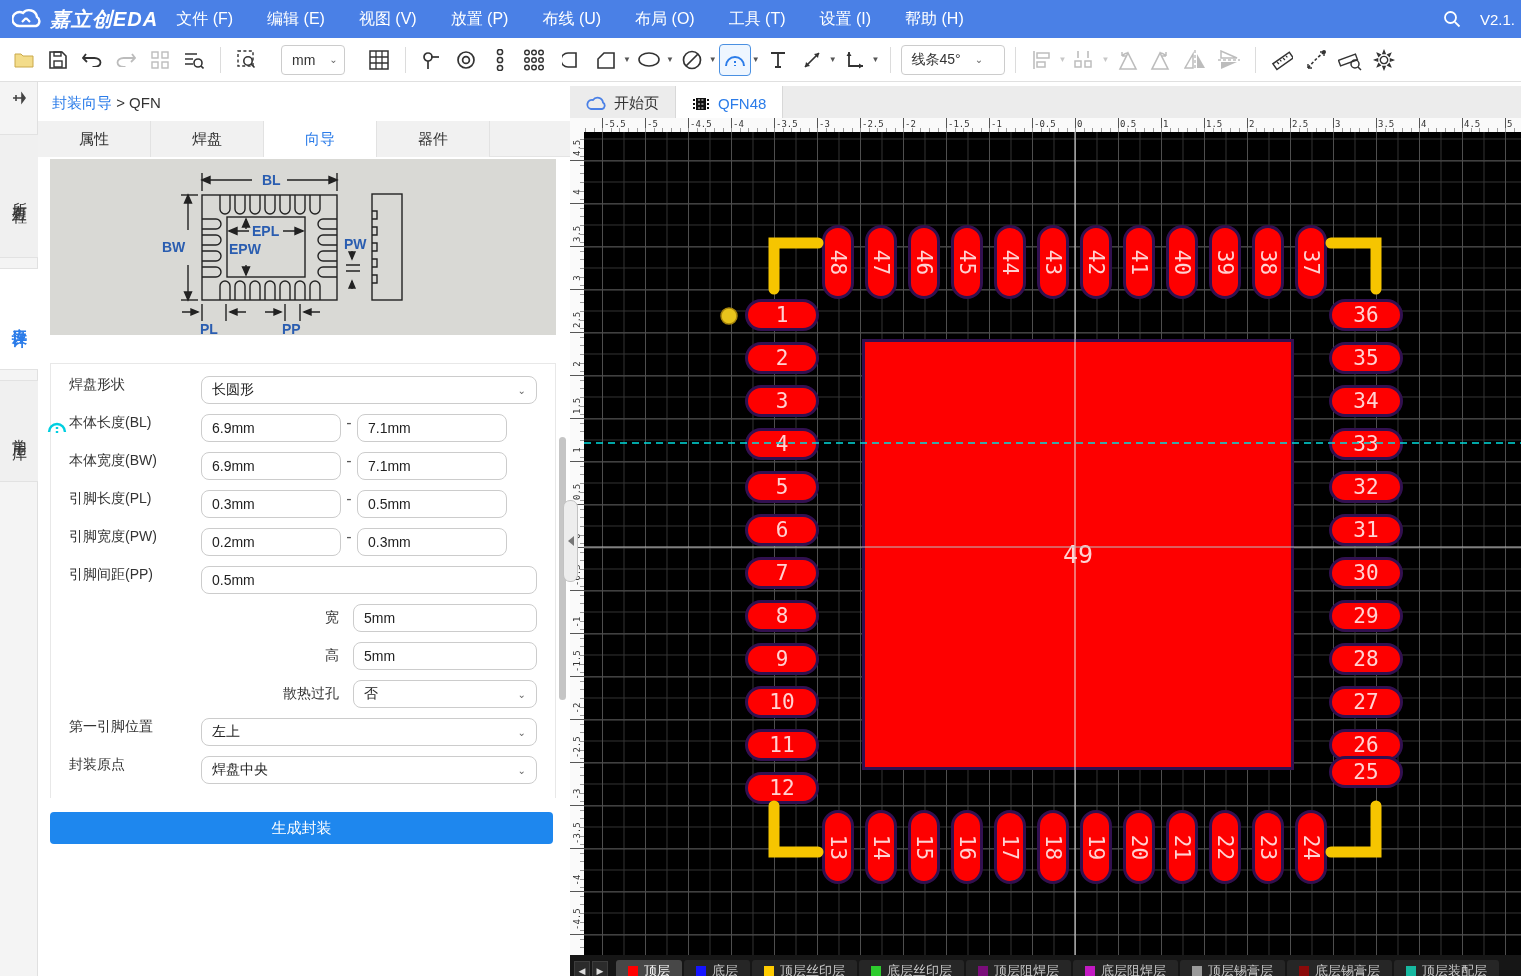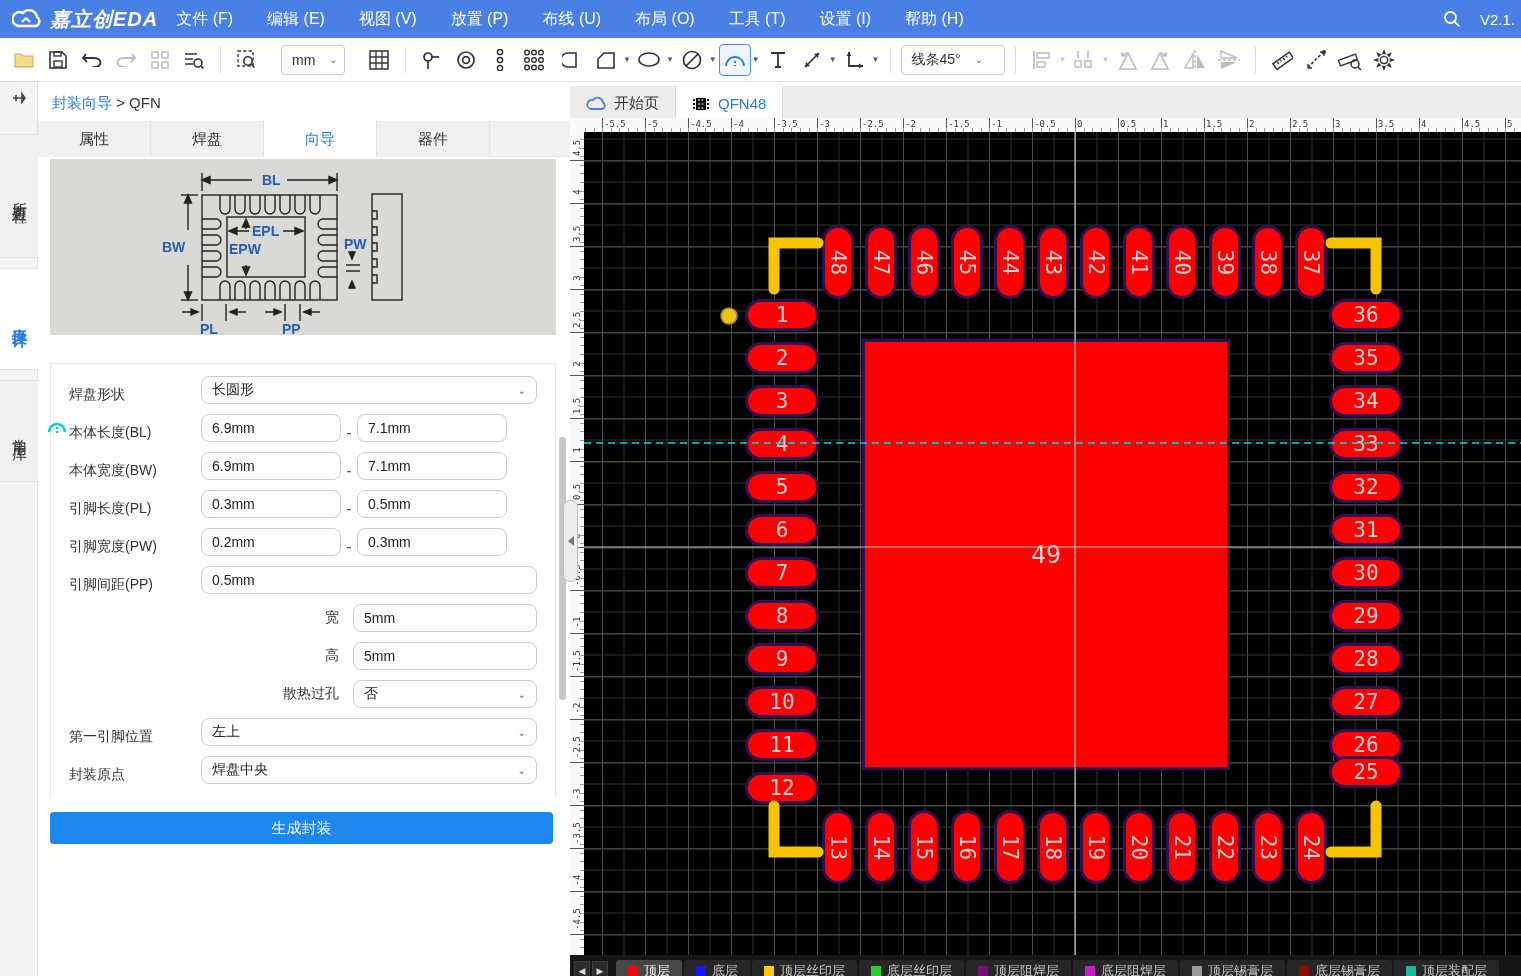--- a/index.html
+++ b/index.html
@@ -44,21 +44,21 @@
   #panel { position:absolute; left:38px; top:82px; width:532px; height:894px; background:#fff; }
   #panel-tabs { display:flex; height:36px; background:#f1f1f1; border-bottom:1px solid #e4e4e4; }
   .ptab { width:113px; height:36px; display:flex; align-items:center; justify-content:center;
     font-size:15px; color:#333; border-right:1px solid #e2e2e2; background:#f1f1f1; }
   .ptab.active { background:#fff; color:#2b7ce9; }
   #breadcrumb { padding:12px 14px 8px 14px; font-size:15px; color:#333; }
   #breadcrumb a { color:#2b7ce9; text-decoration:none; }
   #diagram-box { margin:2px 14px 0 12px; width:506px; height:176px; background:#d9d9d5; }
   #wizard-form { margin:28px 14px 0 12px; width:506px; border:1px solid #e8e8e8; border-bottom:none;
     padding:12px 0 14px 0; position:relative; }
-  .frow { display:flex; align-items:flex-end; margin:0 18px 10px 18px; height:28px; }
+  .frow { display:flex; align-items:flex-start; margin:0 18px 10px 18px; height:28px; }
   .flabel { width:132px; font-size:14px; color:#333; flex:none; }
   .fin { height:28px; border:1px solid #ccc; border-radius:8px; font-size:14px; color:#222;
     display:flex; align-items:center; padding:0 10px; background:#fff; }
   .fsel { justify-content:space-between; }
   .range-dash { width:16px; text-align:center; color:#555; }
   .w140 { width:140px; } .w150 { width:150px; } .wfull { flex:1; }
   .subrow { display:flex; align-items:center; margin:0 18px 10px 18px; height:28px; }
   .sublabel { margin-left:auto; font-size:14px; color:#333; padding-right:14px; }
   .subin { width:184px; flex:none; }
   .cbx { width:17px; height:17px; border-radius:3px; border:1px solid #bbb; background:#fff;
@@ -102,21 +102,21 @@
       linear-gradient(to bottom,#4e4e4e 1px,transparent 1px),
       linear-gradient(to right,#343434 1px,transparent 1px),
       linear-gradient(to bottom,#343434 1px,transparent 1px);
     background-size:43px 43px,43px 43px,21.5px 21.5px,21.5px 21.5px;
     background-position:18px 0,0 28.5px,18px 0,0 6.5px;
     overflow:hidden; }
   .pad { position:absolute; background:#fe0000; border:3px solid #321050; border-radius:17px;
     display:flex; align-items:center; justify-content:center; z-index:2; }
   .pad-num { font-family:"DejaVu Sans Mono",monospace; font-size:21px; color:#ffd2d2; line-height:1; }
   .pad-num.rot { transform:rotate(90deg); }
-  #center-pad { position:absolute; left:278px; top:207px; width:368px; height:431px;
+  #center-pad { position:absolute; left:278px; top:207px; width:432px; height:431px;
     background:#fe0000; border:3px solid #321050; display:flex; align-items:center;
     justify-content:center; z-index:1; }
   #center-pad .pad-num { font-size:25px; }
   #overlay-svg { position:absolute; left:0; top:0; z-index:3; pointer-events:none; }
   #collapse-handle { position:absolute; left:563px; top:500px; width:15px; height:82px;
     background:#ededed; border:1px solid #c2c2c2; border-radius:7px; display:flex;
     align-items:center; justify-content:center; z-index:5; }
   #collapse-handle .tri { width:0; height:0; border-top:5px solid transparent;
     border-bottom:5px solid transparent; border-right:6px solid #777; }
 

